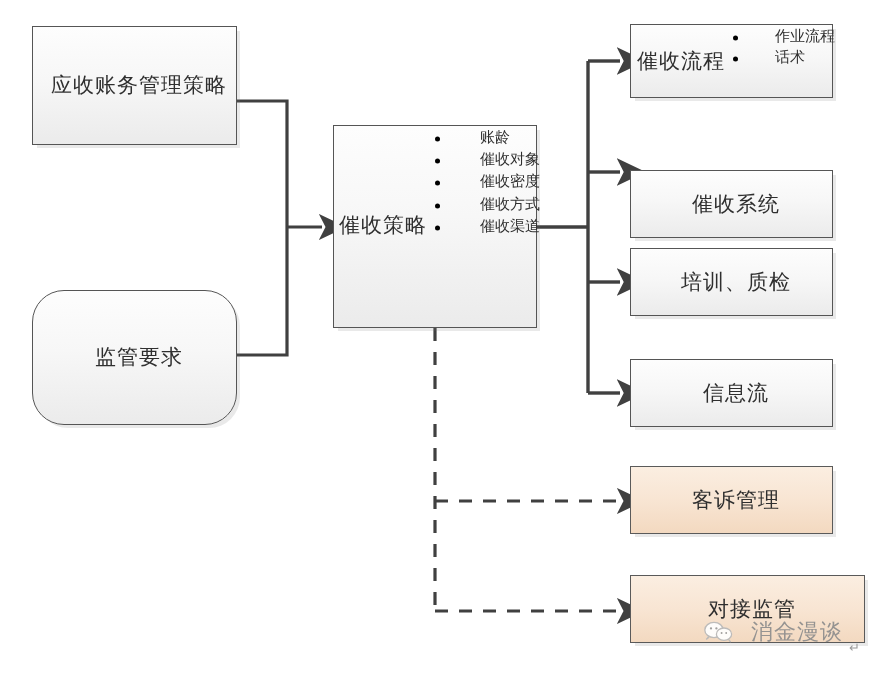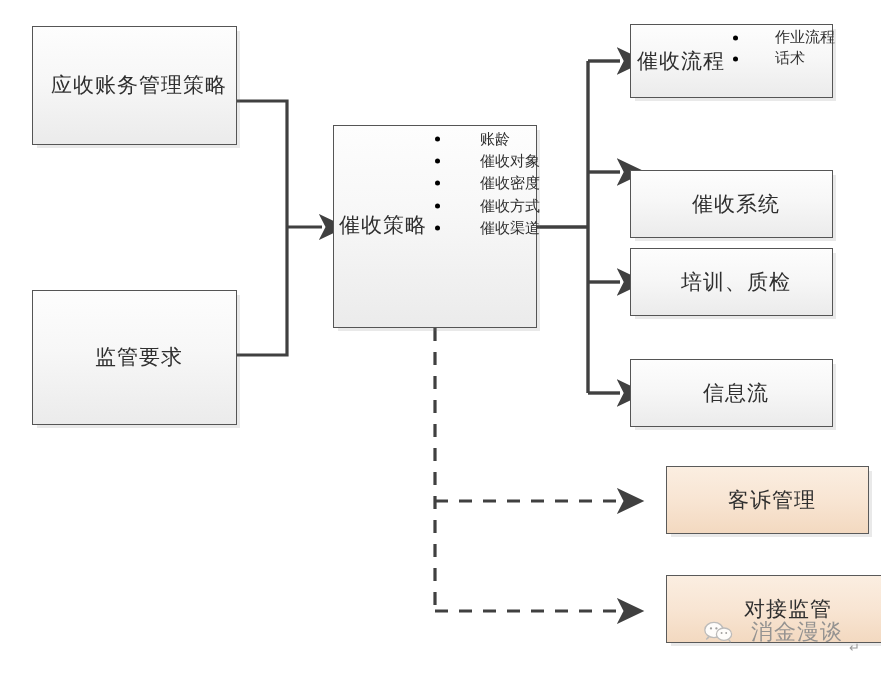--- a/index.html
+++ b/index.html
@@ -41,21 +41,20 @@
     justify-content: center;
     align-items: center;
     padding-left: 9px;
   }
   .node.grey {
     background: linear-gradient(to bottom, #fdfdfd 0%, #f7f7f7 45%, #ebebeb 100%);
   }
   .node.orange {
     background: linear-gradient(to bottom, #fbeee1 0%, #f8e5d3 50%, #f3d9c0 100%);
     border-color: #5a5a5a;
-    margin-left: 36px;
   }
   .node-title {
     font-size: 21px;
     line-height: 1.25;
     letter-spacing: 1px;
     color: #2f2f2f;
     white-space: nowrap;
   }
   .node-title.plain {
     font-size: 21px;
@@ -67,37 +66,38 @@
     padding: 0;
     align-self: stretch;
   }
   .bullets li {
     position: relative;
     font-size: 15px;
     line-height: 1.48;
     color: #2f2f2f;
     padding-left: 0;
     white-space: nowrap;
+    font-family: Liberation Mono, monospace;
   }
   .bullets li .dot {
     position: absolute;
     left: 8px;
     top: 50%;
     transform: translateY(-50%);
     width: 5px;
     height: 5px;
     border-radius: 50%;
     background: #000000;
   }
   .bullets li .txt {
     display: inline-block;
   }
   
   #node-ar          { left: 32px;  top: 26px;  width: 205px; height: 119px; }
-  #node-reg         { left: 32px;  top: 290px; width: 205px; height: 135px; }
+  #node-reg         { left: 32px;  top: 290px; width: 205px; height: 135px; border-radius: 32px; }
   #node-strategy    { left: 333px; top: 125px; width: 204px; height: 203px; }
   #node-process     { left: 630px; top: 24px;  width: 203px; height: 74px;  }
   #node-system      { left: 630px; top: 138px; width: 203px; height: 68px; margin-top: 32px;  }
   #node-training    { left: 630px; top: 248px; width: 203px; height: 68px;  }
   #node-infoflow    { left: 630px; top: 359px; width: 203px; height: 68px;  }
   #node-complaint   { left: 630px; top: 466px; width: 203px; height: 68px;  }
   #node-supervision { left: 630px; top: 575px; width: 235px; height: 68px; text-align: right;  }
 
   
   #node-strategy .node-title { margin-bottom: 2px; }

